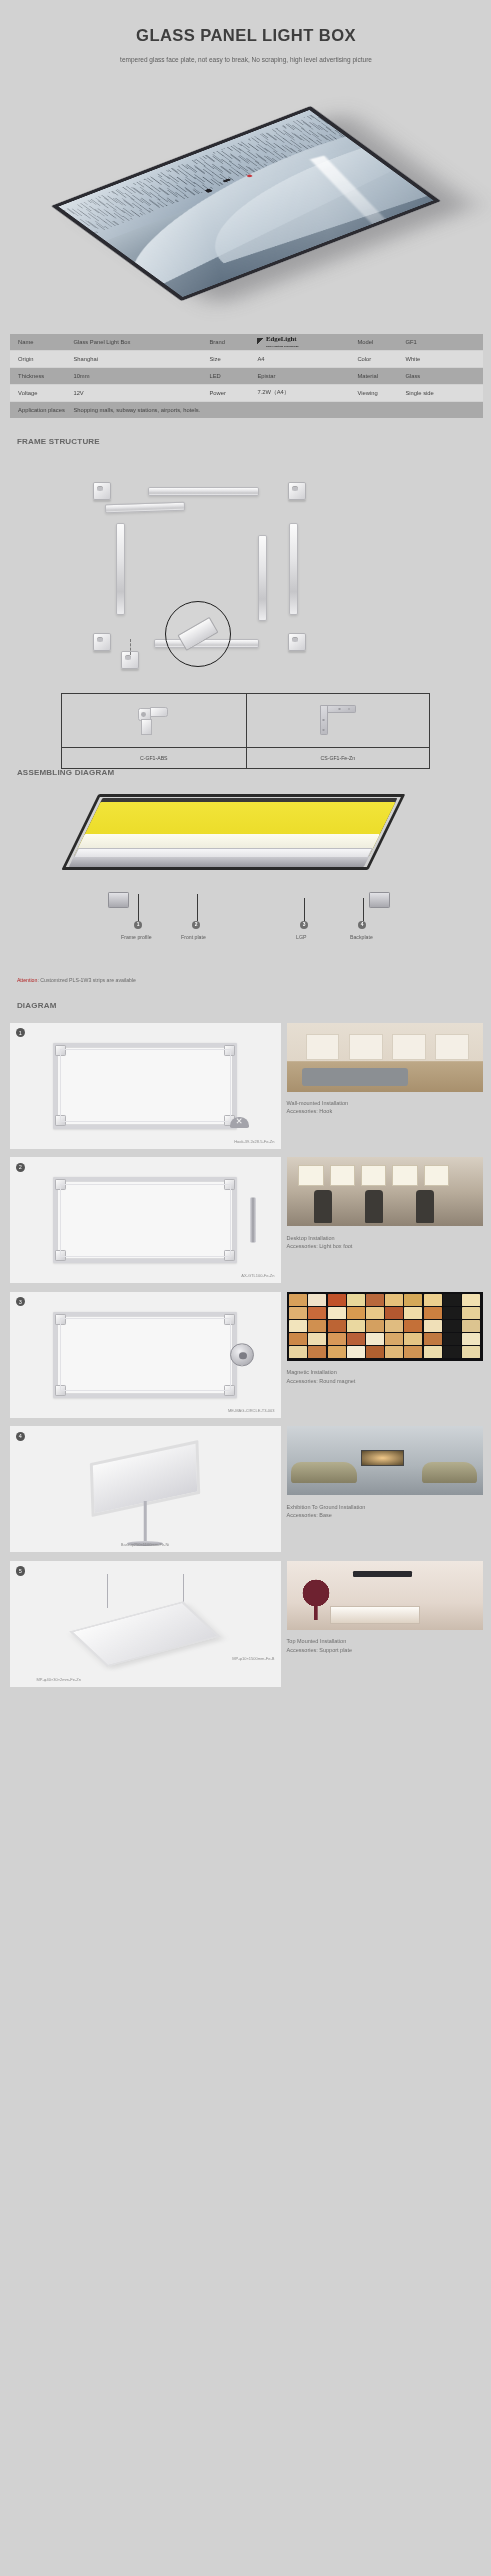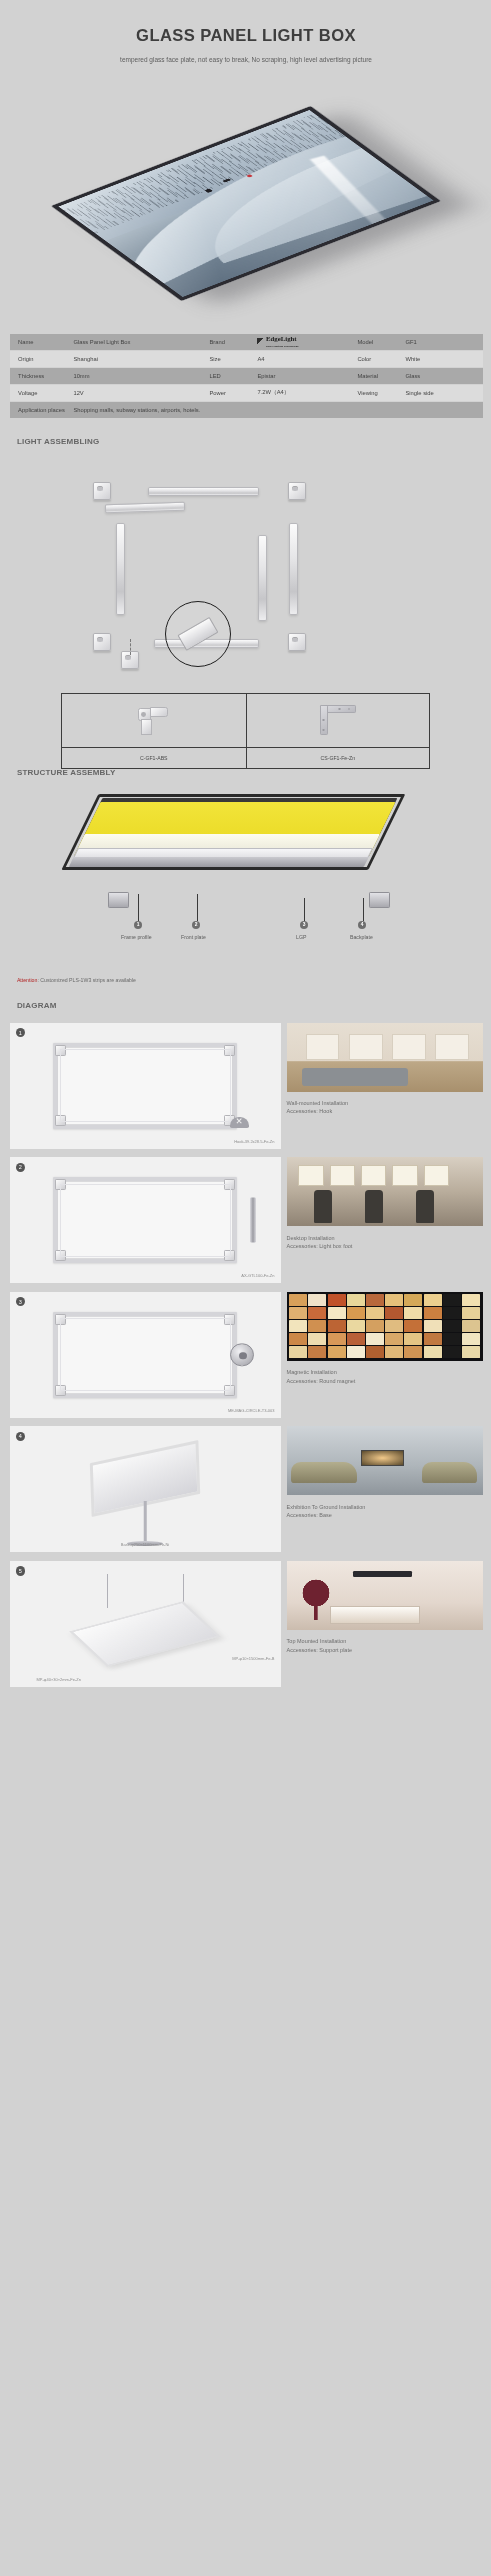--- a/index.html
+++ b/index.html
@@ -473,21 +473,21 @@
       <td class="c-label3">Viewing</td>
       <td>Single side</td>
     </tr>
     <tr class="dark">
       <td class="c-label">Application places</td>
       <td colspan="5">Shopping malls, subway stations, airports, hotels.</td>
     </tr>
   </tbody>
 </table>
 
-<div class="sec-head">LIGHT ASSEMBLING</div>
+<div class="sec-head">FRAME STRUCTURE</div>
 
 <div class="frame-stage">
 
   <div class="profile-bar bar-h" style="left:148px; top:32px; width:111px;"></div>
   <div class="profile-bar bar-h" style="left:154px; top:184px; width:105px;"></div>
   <div class="profile-bar bar-v" style="left:116px; top:68px; height:92px;"></div>
   <div class="profile-bar bar-v" style="left:289px; top:68px; height:92px;"></div>
   <div class="profile-bar bar-h" style="left:105px; top:48px; width:80px; transform:rotate(-2deg);"></div>
   <div class="profile-bar bar-v" style="left:258px; top:80px; height:86px;"></div>
 
@@ -523,21 +523,21 @@
           <span class="dot" style="left:28px; top:2.5px;"></span>
           <span class="dot" style="left:2.5px; top:13.5px;"></span>
           <span class="dot" style="left:2.5px; top:23.4px;"></span>
         </div>
       </div>
       <div class="part-code">CS-GF1-Fe-Zn</div>
     </div>
   </div>
 </div>
 
-<div class="sec-head">STRUCTURE ASSEMBLY</div>
+<div class="sec-head">ASSEMBLING DIAGRAM</div>
 
 <div class="struct-stage">
   <div class="layers">
     <div class="layer lay-back"></div>
     <div class="layer lay-yellow"></div>
     <div class="layer lay-lgp"></div>
     <div class="layer lay-front"></div>
     <div class="layer lay-base"></div>
     <div class="edge-frame"></div>
   </div>

